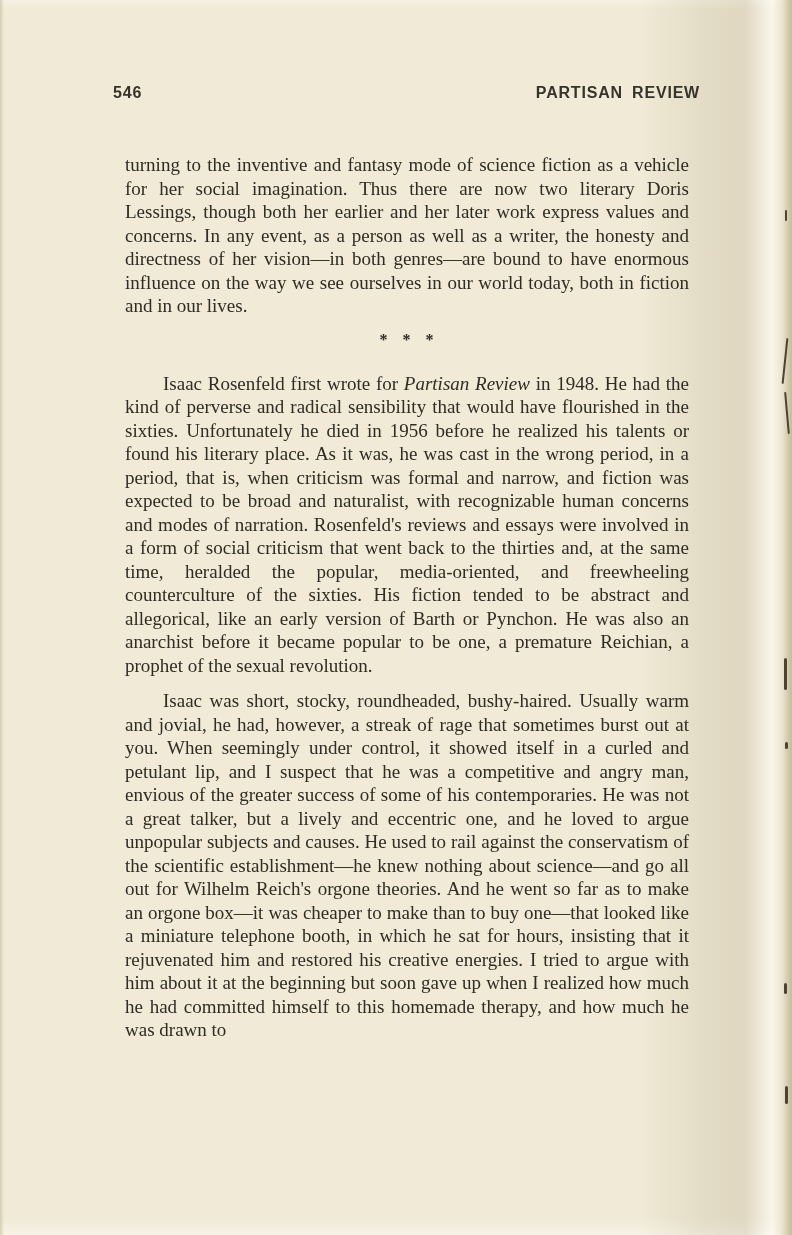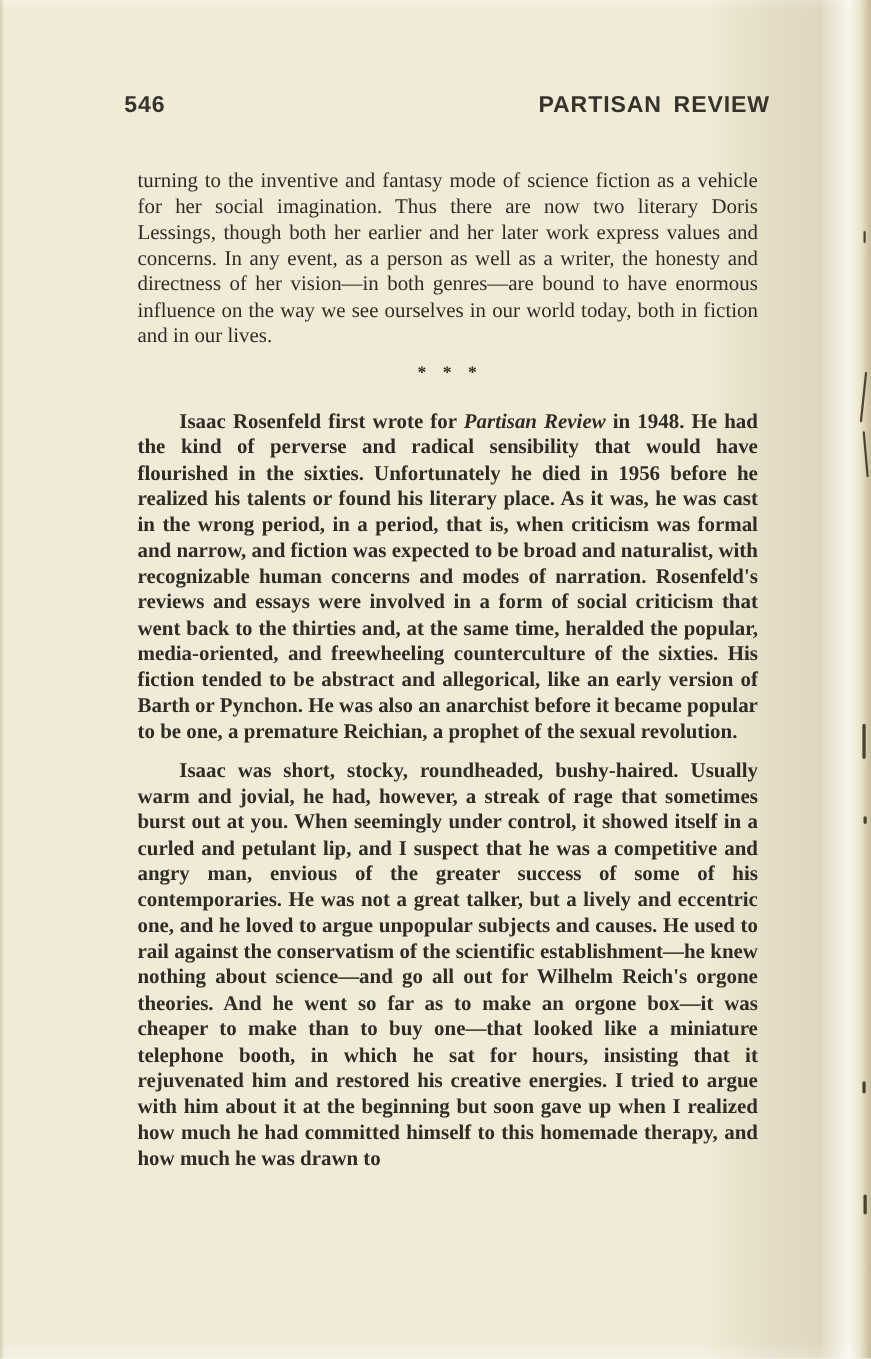--- a/index.html
+++ b/index.html
@@ -37,21 +37,21 @@
   }
   .header {
     position: absolute;
     top: 84px;
     left: 113px;
     width: 587px;
     display: flex;
     justify-content: space-between;
     align-items: baseline;
     font-family: "Liberation Sans", sans-serif;
-    font-size: 21px;
+    font-size: 16px;
     font-weight: 700;
     letter-spacing: 0.8px;
     color: #35332b;
   }
   .journal {
     word-spacing: 4px;
   }
   .text-block {
     position: absolute;
     top: 141px;
@@ -60,21 +60,20 @@
     font-size: 19px;
     line-height: 23.5px;
     color: #2e2c24;
     text-align: justify;
   }
   .para {
     margin: 12px;
   }
   .para.indent {
     text-indent: 38px;
-    font-weight: bold;
   }
   .separator {
     text-align: center;
     font-size: 16px;
     font-weight: 700;
     word-spacing: 9px;
     letter-spacing: 1px;
     color: #2e2c24;
     margin: 12px 0 22px 0;
     line-height: 20px;

